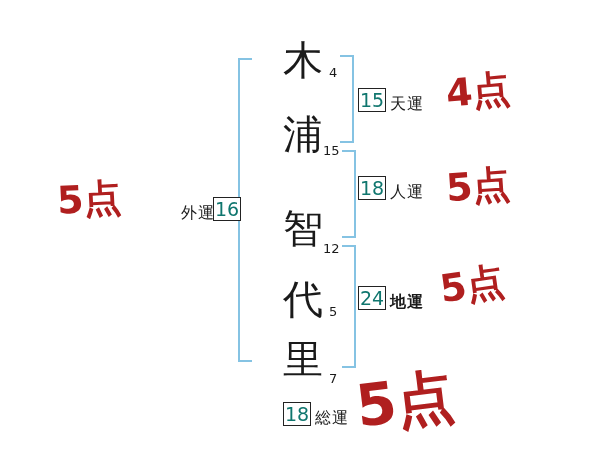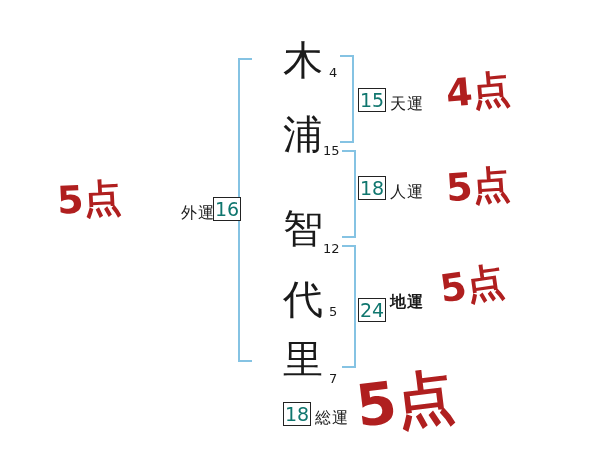--- a/index.html
+++ b/index.html
@@ -92,21 +92,21 @@
   <div class="stroke-num" style="left:323px; top:241px;">12</div>
   <div class="stroke-num" style="left:329px; top:304px;">5</div>
   <div class="stroke-num" style="left:329px; top:371px;">7</div>
 
   <div class="fortune-box" style="left:358px; top:88px;">15</div>
   <div class="fortune-label" style="left:390px; top:94px;">天運</div>
 
   <div class="fortune-box" style="left:358px; top:176px;">18</div>
   <div class="fortune-label" style="left:390px; top:182px;">人運</div>
 
-  <div class="fortune-box" style="left:358px; top:286px;margin-top:12px;">24</div>
+  <div class="fortune-box" style="left:358px; top:286px;">24</div>
   <div class="fortune-label" style="left:390px; top:292px;font-weight:bold;">地運</div>
 
   <div class="fortune-label" style="left:181px; top:203px;">外運</div>
   <div class="fortune-box" style="left:213px; top:197px;">16</div>
 
   <div class="fortune-box" style="left:283px; top:402px;">18</div>
   <div class="fortune-label" style="left:315px; top:408px;text-align:right;">総運</div>
 
   <div class="score score-small" style="left:57px;  top:180px; transform:rotate(-3deg);">5点</div>
   <div class="score score-small" style="left:446px; top:72px;  transform:rotate(-5deg);">4点</div>

